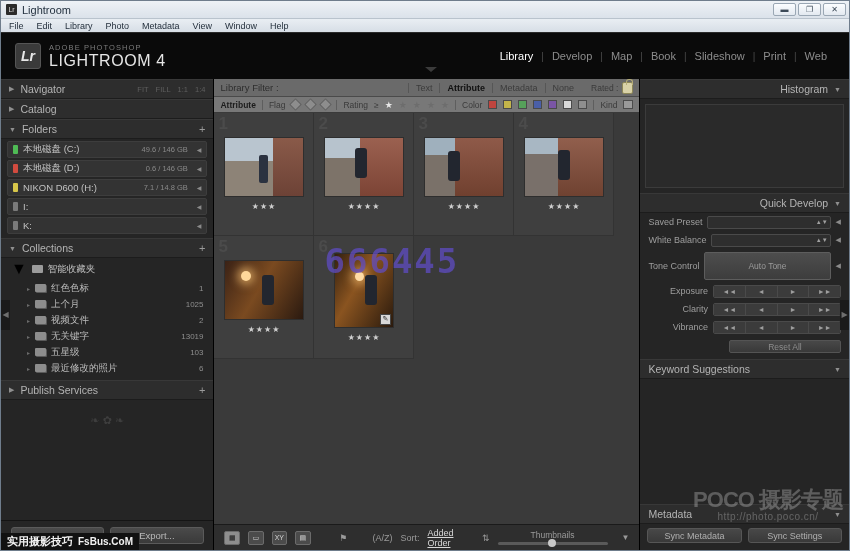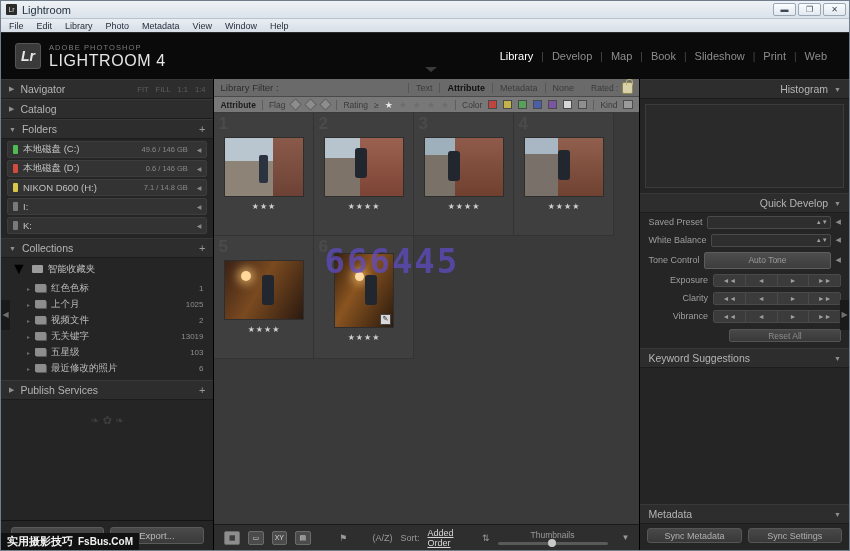--- a/index.html
+++ b/index.html
@@ -189,21 +189,21 @@
 
   
   .histo{height:84px;margin:5px;background:#2a2a2a;border:1px solid #3b3b3b;}
   .qd-row{display:flex;align-items:center;gap:5px;padding:2.5px 8px;}
   .qd-lab{font-size:9px;color:#9e9e9e;}
   .qd-sel{flex:1;height:13px;background:#2e2e2e;border:1px solid #4a4a4a;
     border-radius:2px;display:flex;align-items:center;justify-content:flex-end;
     padding-right:2px;}
   .spin{font-size:6px;color:#a0a0a0;line-height:1;}
   .qd-ar{color:#8a8a8a;font-size:7px;}
-  .autotone{flex:1;height:17px;background:linear-gradient(#4d4d4d,#3d3d3d);
+  .autotone{flex:1;height:28px;background:linear-gradient(#4d4d4d,#3d3d3d);
     border:1px solid #5d5d5d;border-radius:2px;color:#9b9b9b;font-size:8.5px;
     display:flex;align-items:center;justify-content:center;}
   .steps{display:flex;width:128px;height:13px;border:1px solid #4a4a4a;border-radius:2px;
     overflow:hidden;}
   .steps div{flex:1;background:#3b3b3b;border-right:1px solid #4a4a4a;color:#9e9e9e;
     font-size:7px;display:flex;align-items:center;justify-content:center;}
   .steps div:last-child{border-right:none;}
   .resetall{margin:4px 8px 6px auto;width:112px;height:13px;
     background:linear-gradient(#484848,#393939);border:1px solid #545454;
     border-radius:2px;color:#8d8d8d;font-size:8.5px;display:flex;
@@ -595,20 +595,24 @@
         <div class="ph">
           <span>Metadata</span>
           <span class="tri" style="margin-left:auto">▼</span>
         </div>
         <div class="syncrow">
           <div class="syncbtn">Sync Metadata</div>
           <div class="syncbtn">Sync Settings</div>
         </div>
       </div>
 
+      <div class="poco">
+        <div class="p1">POCO 摄影专题</div>
+        <div class="p2">http://photo.poco.cn/</div>
+      </div>
 
       <div class="edge r">▶</div>
     </div>
   </div>
 
   <div class="fsbus">
     <span class="cn">实用摄影技巧</span>
     <span class="en">FsBus.CoM</span>
   </div>
 </div>

